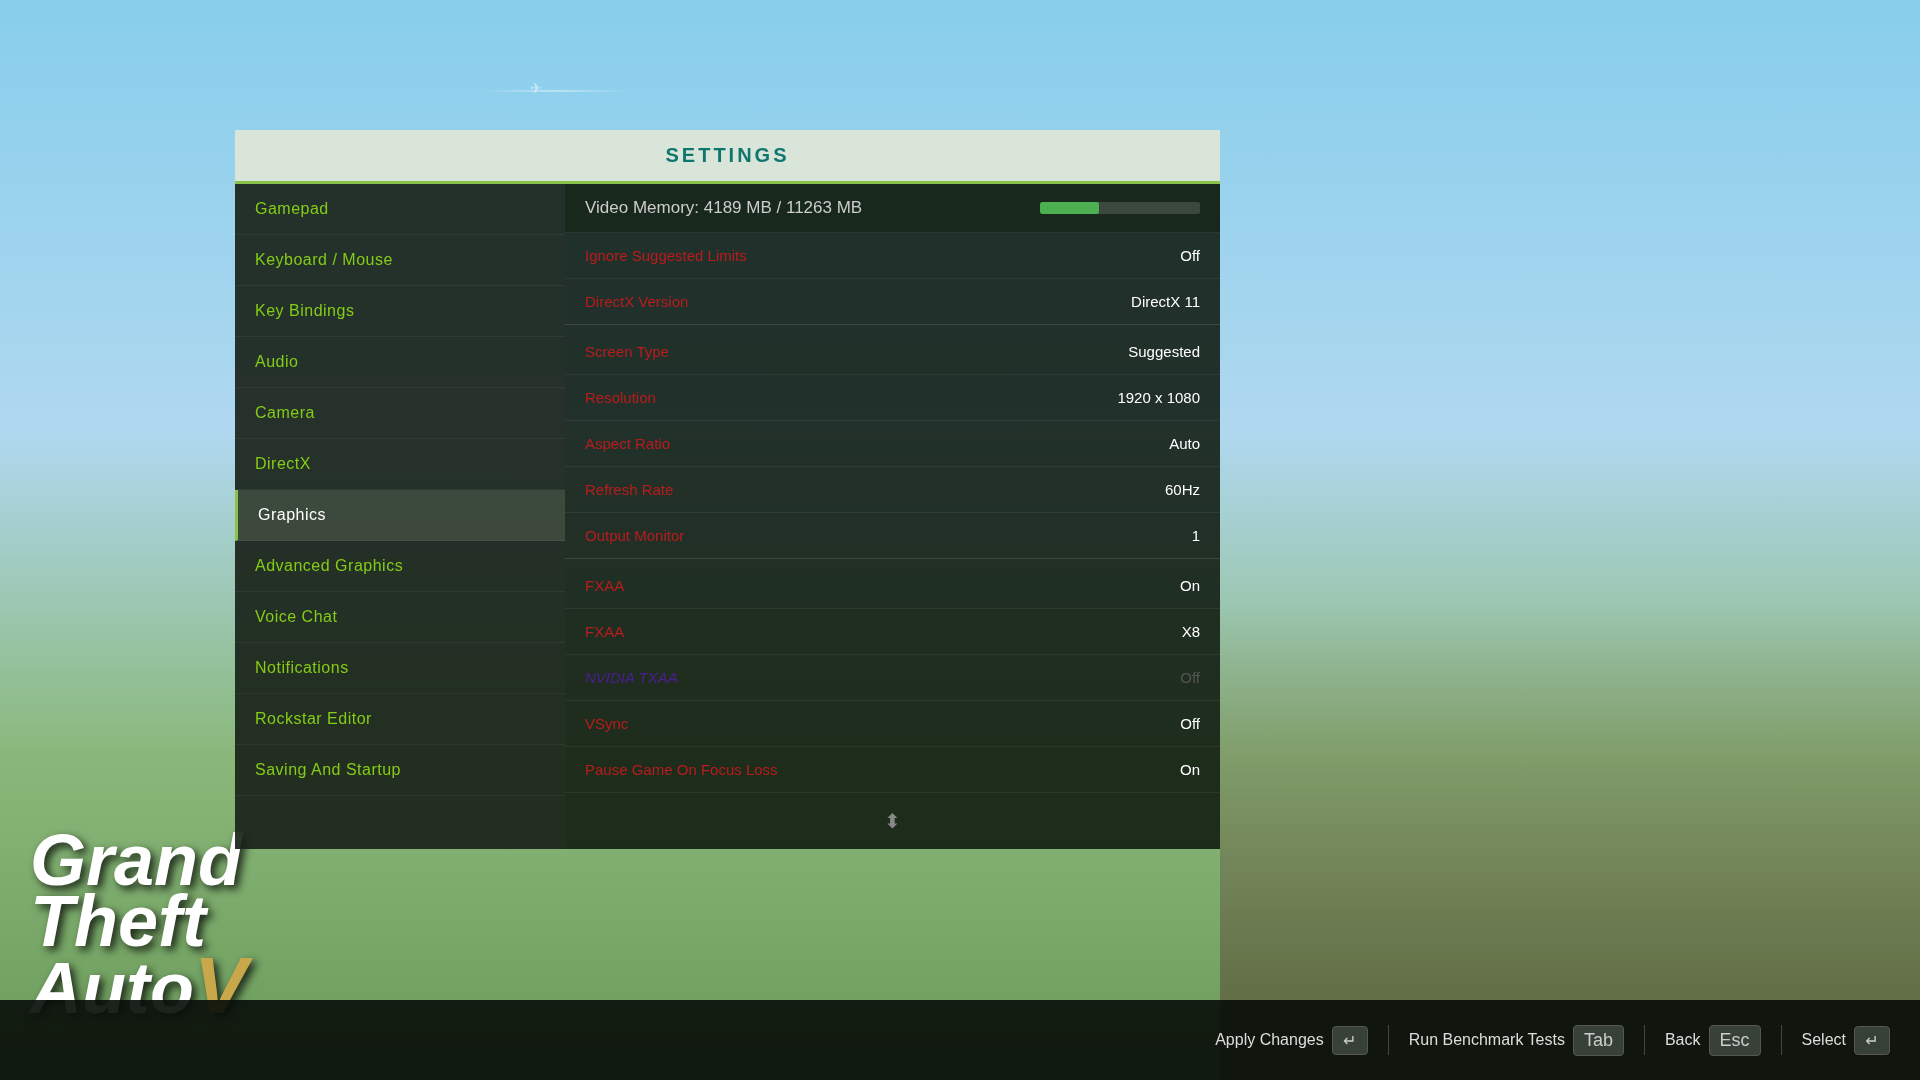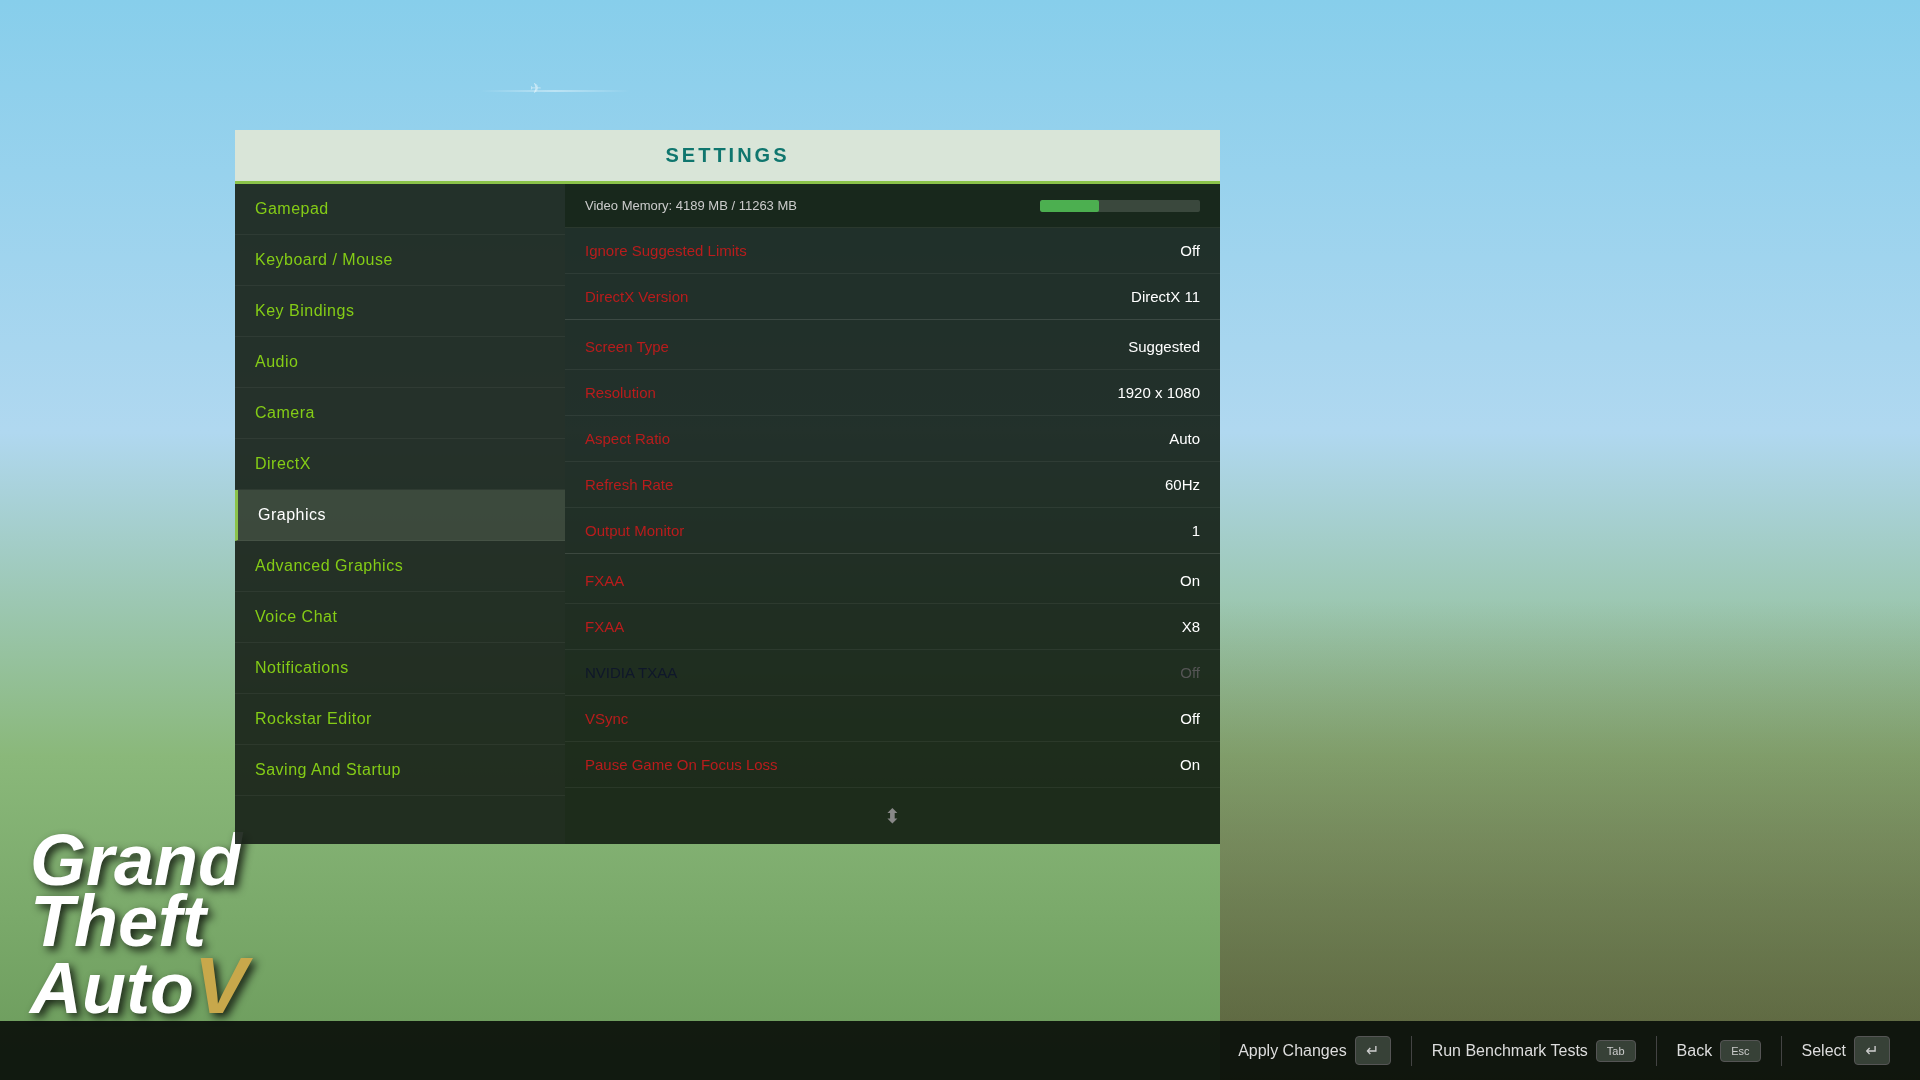--- a/index.html
+++ b/index.html
@@ -106,21 +106,21 @@
       padding: 14px 20px;
       display: flex;
       align-items: center;
       justify-content: space-between;
       border-bottom: 1px solid rgba(255,255,255,0.08);
       background: rgba(20,35,20,0.6);
     }
 
     .video-memory-label {
       color: #ccc;
-      font-size: 13px;
+      font-size: 17px;
     }
 
     .memory-bar-container {
       width: 160px;
       height: 12px;
       background: rgba(255,255,255,0.15);
       border-radius: 2px;
       overflow: hidden;
     }
 
@@ -134,21 +134,22 @@
       display: flex;
       align-items: center;
       justify-content: space-between;
       padding: 14px 20px;
       border-bottom: 1px solid rgba(255,255,255,0.06);
       color: #ccc;
       font-size: 15px;
     }
 
     .setting-row.disabled .setting-label {
-      color: #0f172a;
+      color: #4c1d95;
+      font-style: italic;
     }
 
     .setting-row.disabled .setting-value {
       color: #555;
     }
 
     .setting-label {
       color: #b91c1c;
     }
 
@@ -169,21 +170,21 @@
       padding: 16px;
       color: #888;
       font-size: 20px;
     }
 
     .bottom-bar {
       position: absolute;
       bottom: 0;
       left: 0;
       right: 0;
-      height: 59px;
+      height: 80px;
       background: rgba(10, 15, 10, 0.92);
       display: flex;
       align-items: center;
       justify-content: flex-end;
       padding-right: 30px;
       gap: 8px;
       z-index: 30;
     }
 
     .bottom-btn {
@@ -193,21 +194,21 @@
       color: #ddd;
       font-size: 16px;
       cursor: pointer;
     }
 
     .btn-key {
       background: rgba(60,70,60,0.9);
       border: 1px solid #555;
       border-radius: 4px;
       padding: 4px 10px;
-      font-size: 11px;
+      font-size: 18px;
       color: #ccc;
       min-width: 36px;
       text-align: center;
     }
 
     .btn-key.enter-key {
       font-size: 16px;
     }
 
     .divider-bar {

